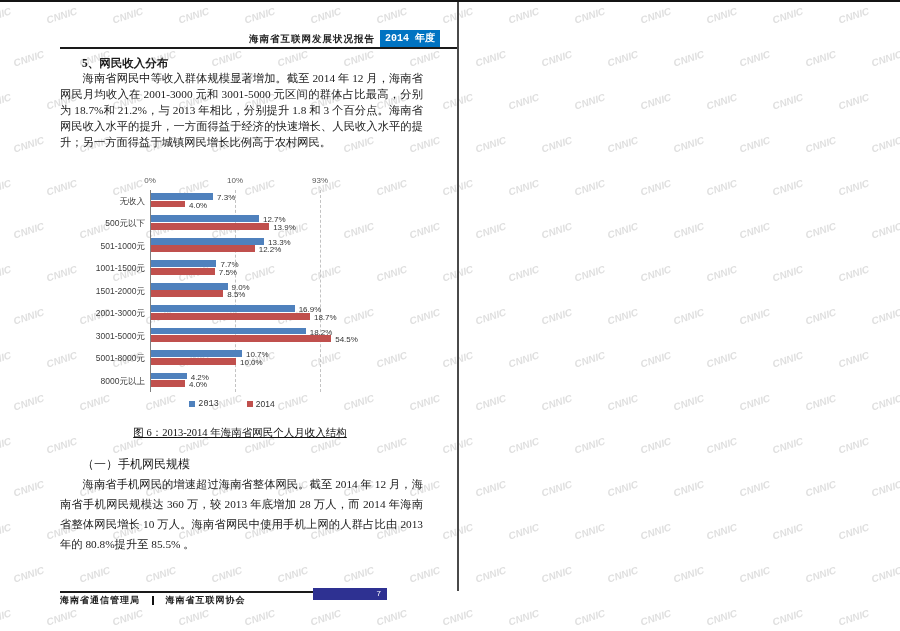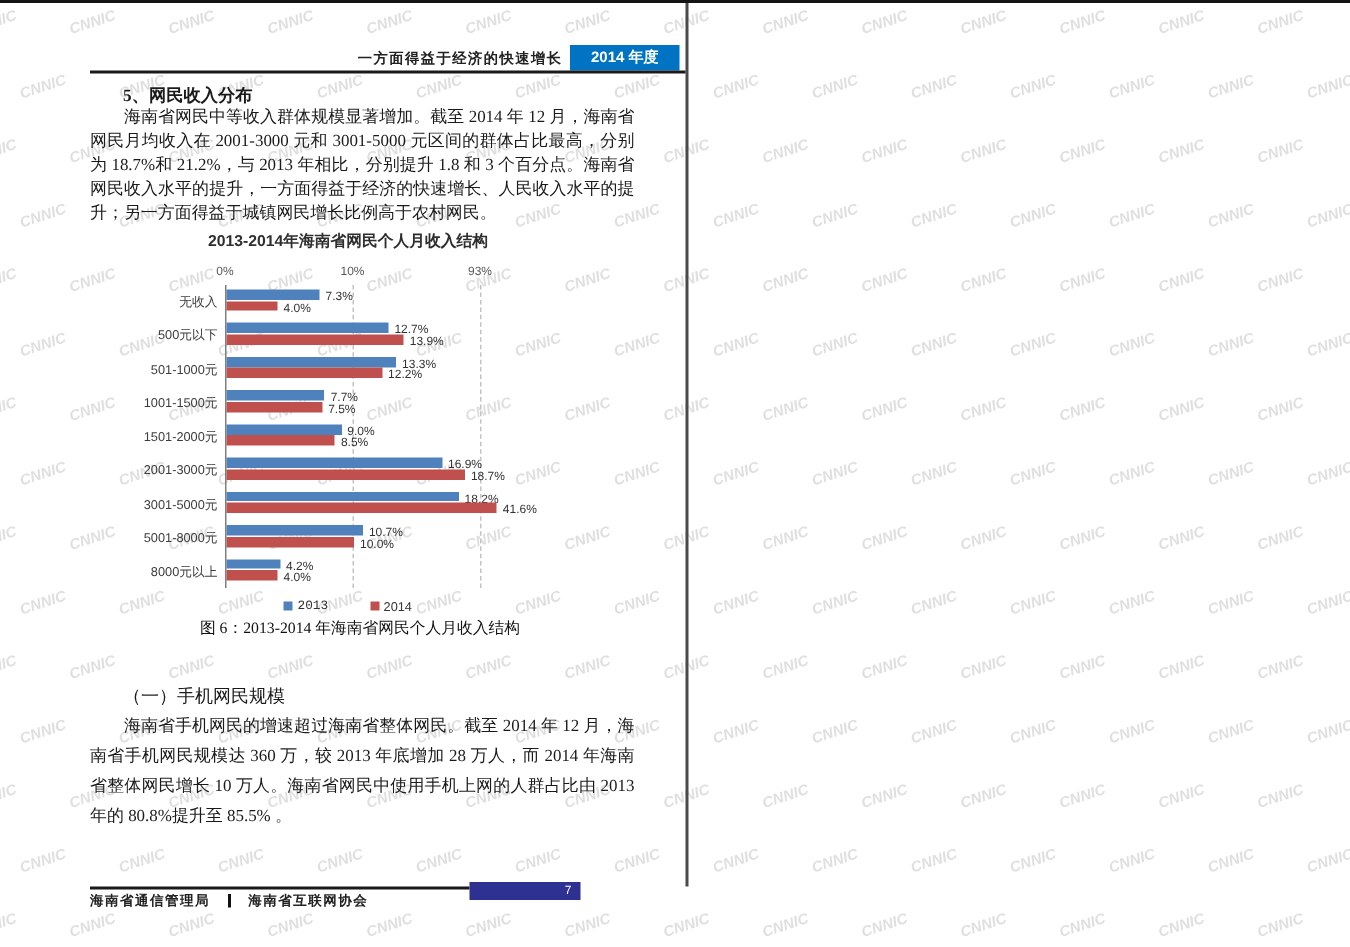--- a/index.html
+++ b/index.html
@@ -5,36 +5,36 @@
   html,body{margin:0;padding:0;background:#9a9a9a;}
   .canvas{position:relative;width:900px;height:631px;background:#ffffff;overflow:hidden;
           border-top:2px solid #141414;font-family:"Liberation Serif","DejaVu Serif",serif;color:#1a1a1a;}
   .page{position:absolute;top:0;height:631px;}
   .page-left{left:0;width:457px;}
   .gutter{position:absolute;left:457px;top:0;width:2px;height:589px;background:#4a4a4a;}
   .rule{position:absolute;background:#1a1a1a;height:1.5px;}
   .year-badge{position:absolute;top:28px;height:17px;background:#0073c2;color:#fff;
               font-family:"Liberation Sans","DejaVu Sans",sans-serif;font-weight:bold;
               font-size:10px;line-height:17px;text-align:center;}
-  .yb-l{left:380px;width:73px;}
+  .yb-l{left:380px;width:60px;font-family:Liberation Mono, monospace;}
   .header-title{position:absolute;top:31px;font-size:9.5px;font-weight:bold;letter-spacing:1px;color:#222;}
   .ht-l{right:82px;}
   .hr-l{left:60px;top:45px;width:397px;}
   .para{position:absolute;margin:0;text-align:justify;text-indent:2em;font-size:11.3px;color:#1a1a1a;}
   .p-income{left:60px;top:68px;width:363px;line-height:16px;}
   .p-mobile{left:60px;top:472px;width:363px;line-height:20px;}
   .h-sub{position:absolute;font-size:11.5px;}
   .h-sec{position:absolute;font-size:13px;font-weight:bold;}
   .fig{position:absolute;}
   #fig6{left:60px;top:152px;width:370px;height:274px;}
   .fig-title{position:absolute;font-family:"Liberation Sans","DejaVu Sans",sans-serif;
              font-weight:bold;font-size:10.5px;color:#2e2e2e;text-align:center;}
   .fig-caption{position:absolute;font-size:10.5px;color:#111;text-align:center;}
   .f6-title{left:0;top:0;width:344px;}
-  .f6-caption{left:0;top:258px;width:360px;}
+  .f6-caption{left:0;top:272px;width:360px;text-decoration:underline;}
   .footer-orgs{position:absolute;top:592px;display:flex;align-items:center;
                font-size:9px;font-weight:bold;color:#222;letter-spacing:1px;}
   .fo-l{left:60px;}
   .org-divider{width:1.5px;height:9px;background:#111;margin:0 12px;}
   .page-badge{position:absolute;top:586px;height:12px;background:#2e3192;color:#fff;
               font-family:"Liberation Sans","DejaVu Sans",sans-serif;font-size:8px;line-height:12px;
               box-sizing:border-box;}
   .pb-l{left:313px;width:74px;text-align:right;padding-right:6px;}
   .fr-l{left:60px;top:589px;width:253px;}
   .wm-layer{position:absolute;left:0;top:0;width:900px;height:631px;overflow:hidden;z-index:0;}
@@ -256,29 +256,28 @@
       <span class="wm" style="left: 442px; top: 610px;">CNNIC</span>
       <span class="wm" style="left: 508px; top: 610px;">CNNIC</span>
       <span class="wm" style="left: 574px; top: 610px;">CNNIC</span>
       <span class="wm" style="left: 640px; top: 610px;">CNNIC</span>
       <span class="wm" style="left: 706px; top: 610px;">CNNIC</span>
       <span class="wm" style="left: 772px; top: 610px;">CNNIC</span>
       <span class="wm" style="left: 838px; top: 610px;">CNNIC</span>
     </div>
 
   <div class="page page-left content">
-    <span class="header-title ht-l">一方面得益于经济的快速增长</span>
+    <span class="header-title ht-l">海南省互联网发展状况报告</span>
     <span class="year-badge yb-l" style="background: rgb(0, 115, 194);">2014 年度</span>
     <div class="rule hr-l"></div>
 
     <div class="h-sub" style="left:82px;top:54px;font-weight:600;">5、网民收入分布</div>
     <p class="para p-income">海南省网民中等收入群体规模显著增加。截至 2014 年 12 月，海南省网民月均收入在 2001-3000 元和 3001-5000 元区间的群体占比最高，分别为 18.7%和 21.2%，与 2013 年相比，分别提升 1.8 和 3 个百分点。海南省网民收入水平的提升，一方面得益于经济的快速增长、人民收入水平的提升；另一方面得益于城镇网民增长比例高于农村网民。</p>
 
     <div class="fig" id="fig6">
-      <div class="fig-title f6-title">2013-2014年海南省网民个人月收入结构</div>
       <div class="fig-caption f6-caption">图 6：2013-2014 年海南省网民个人月收入结构</div>
     <div style="position: absolute; font-family: &quot;Liberation Sans&quot;, &quot;DejaVu Sans&quot;, sans-serif; font-size: 8px; color: rgb(89, 89, 89); left: 75px; top: 22px; width: 30px; text-align: center;">0%</div>
         <div style="position: absolute; font-family: &quot;Liberation Sans&quot;, &quot;DejaVu Sans&quot;, sans-serif; font-size: 8px; color: rgb(89, 89, 89); left: 160px; top: 22px; width: 30px; text-align: center;">10%</div>
         <div style="position: absolute; font-family: &quot;Liberation Sans&quot;, &quot;DejaVu Sans&quot;, sans-serif; font-size: 8px; color: rgb(89, 89, 89); left: 245px; top: 22px; width: 30px; text-align: center;">93%</div>
         <div style="position: absolute; left: 90px; top: 36px; width: 0px; height: 202px; border-left: 1.5px solid rgb(127, 127, 127);"></div>
         <div style="position: absolute; left: 175px; top: 36px; width: 0px; height: 202px; border-left: 1px dashed rgb(195, 195, 195);"></div>
         <div style="position: absolute; left: 260px; top: 36px; width: 0px; height: 202px; border-left: 1px dashed rgb(195, 195, 195);"></div>
         <div style="position: absolute; font-family: &quot;Liberation Sans&quot;, &quot;DejaVu Sans&quot;, sans-serif; font-size: 8.5px; color: rgb(60, 60, 60); left: 0px; top: 42px; width: 85px; text-align: right;">无收入</div>
         <div style="position: absolute; left: 91px; top: 39px; width: 62.05px; height: 6.8px; background: rgb(79, 129, 189);"></div>
         <div style="position: absolute; font-family: &quot;Liberation Sans&quot;, &quot;DejaVu Sans&quot;, sans-serif; font-size: 8px; color: rgb(51, 51, 51); left: 157.05px; top: 39px;">7.3%</div>
@@ -306,21 +305,21 @@
         <div style="position: absolute; font-family: &quot;Liberation Sans&quot;, &quot;DejaVu Sans&quot;, sans-serif; font-size: 8px; color: rgb(51, 51, 51); left: 167.25px; top: 136.378px;">8.5%</div>
         <div style="position: absolute; font-family: &quot;Liberation Sans&quot;, &quot;DejaVu Sans&quot;, sans-serif; font-size: 8.5px; color: rgb(60, 60, 60); left: 0px; top: 154.222px; width: 85px; text-align: right;">2001-3000元</div>
         <div style="position: absolute; left: 91px; top: 151.222px; width: 143.65px; height: 6.8px; background: rgb(79, 129, 189);"></div>
         <div style="position: absolute; font-family: &quot;Liberation Sans&quot;, &quot;DejaVu Sans&quot;, sans-serif; font-size: 8px; color: rgb(51, 51, 51); left: 238.65px; top: 151.222px;">16.9%</div>
         <div style="position: absolute; left: 91px; top: 158.822px; width: 158.95px; height: 6.8px; background: rgb(192, 80, 77);"></div>
         <div style="position: absolute; font-family: &quot;Liberation Sans&quot;, &quot;DejaVu Sans&quot;, sans-serif; font-size: 8px; color: rgb(51, 51, 51); left: 253.95px; top: 158.822px;">18.7%</div>
         <div style="position: absolute; font-family: &quot;Liberation Sans&quot;, &quot;DejaVu Sans&quot;, sans-serif; font-size: 8.5px; color: rgb(60, 60, 60); left: 0px; top: 176.667px; width: 85px; text-align: right;">3001-5000元</div>
         <div style="position: absolute; left: 91px; top: 173.667px; width: 154.7px; height: 6.8px; background: rgb(79, 129, 189);"></div>
         <div style="position: absolute; font-family: &quot;Liberation Sans&quot;, &quot;DejaVu Sans&quot;, sans-serif; font-size: 8px; color: rgb(51, 51, 51); left: 249.7px; top: 173.667px;">18.2%</div>
         <div style="position: absolute; left: 91px; top: 181.267px; width: 180.2px; height: 6.8px; background: rgb(192, 80, 77);"></div>
-        <div style="position: absolute; font-family: &quot;Liberation Sans&quot;, &quot;DejaVu Sans&quot;, sans-serif; font-size: 8px; color: rgb(51, 51, 51); left: 275.2px; top: 181.267px;">41.6%</div>
+        <div style="position: absolute; font-family: &quot;Liberation Sans&quot;, &quot;DejaVu Sans&quot;, sans-serif; font-size: 8px; color: rgb(51, 51, 51); left: 275.2px; top: 181.267px;">54.5%</div>
         <div style="position: absolute; font-family: &quot;Liberation Sans&quot;, &quot;DejaVu Sans&quot;, sans-serif; font-size: 8.5px; color: rgb(60, 60, 60); left: 0px; top: 199.111px; width: 85px; text-align: right;">5001-8000元</div>
         <div style="position: absolute; left: 91px; top: 196.111px; width: 90.95px; height: 6.8px; background: rgb(79, 129, 189);"></div>
         <div style="position: absolute; font-family: &quot;Liberation Sans&quot;, &quot;DejaVu Sans&quot;, sans-serif; font-size: 8px; color: rgb(51, 51, 51); left: 185.95px; top: 196.111px;">10.7%</div>
         <div style="position: absolute; left: 91px; top: 203.711px; width: 85px; height: 6.8px; background: rgb(192, 80, 77);"></div>
         <div style="position: absolute; font-family: &quot;Liberation Sans&quot;, &quot;DejaVu Sans&quot;, sans-serif; font-size: 8px; color: rgb(51, 51, 51); left: 180px; top: 203.711px;">10.0%</div>
         <div style="position: absolute; font-family: &quot;Liberation Sans&quot;, &quot;DejaVu Sans&quot;, sans-serif; font-size: 8.5px; color: rgb(60, 60, 60); left: 0px; top: 221.556px; width: 85px; text-align: right;">8000元以上</div>
         <div style="position: absolute; left: 91px; top: 218.556px; width: 35.7px; height: 6.8px; background: rgb(79, 129, 189);"></div>
         <div style="position: absolute; font-family: &quot;Liberation Sans&quot;, &quot;DejaVu Sans&quot;, sans-serif; font-size: 8px; color: rgb(51, 51, 51); left: 130.7px; top: 218.556px;">4.2%</div>
         <div style="position: absolute; left: 91px; top: 226.156px; width: 34px; height: 6.8px; background: rgb(192, 80, 77);"></div>
         <div style="position: absolute; font-family: &quot;Liberation Sans&quot;, &quot;DejaVu Sans&quot;, sans-serif; font-size: 8px; color: rgb(51, 51, 51); left: 129px; top: 226.156px;">4.0%</div>

